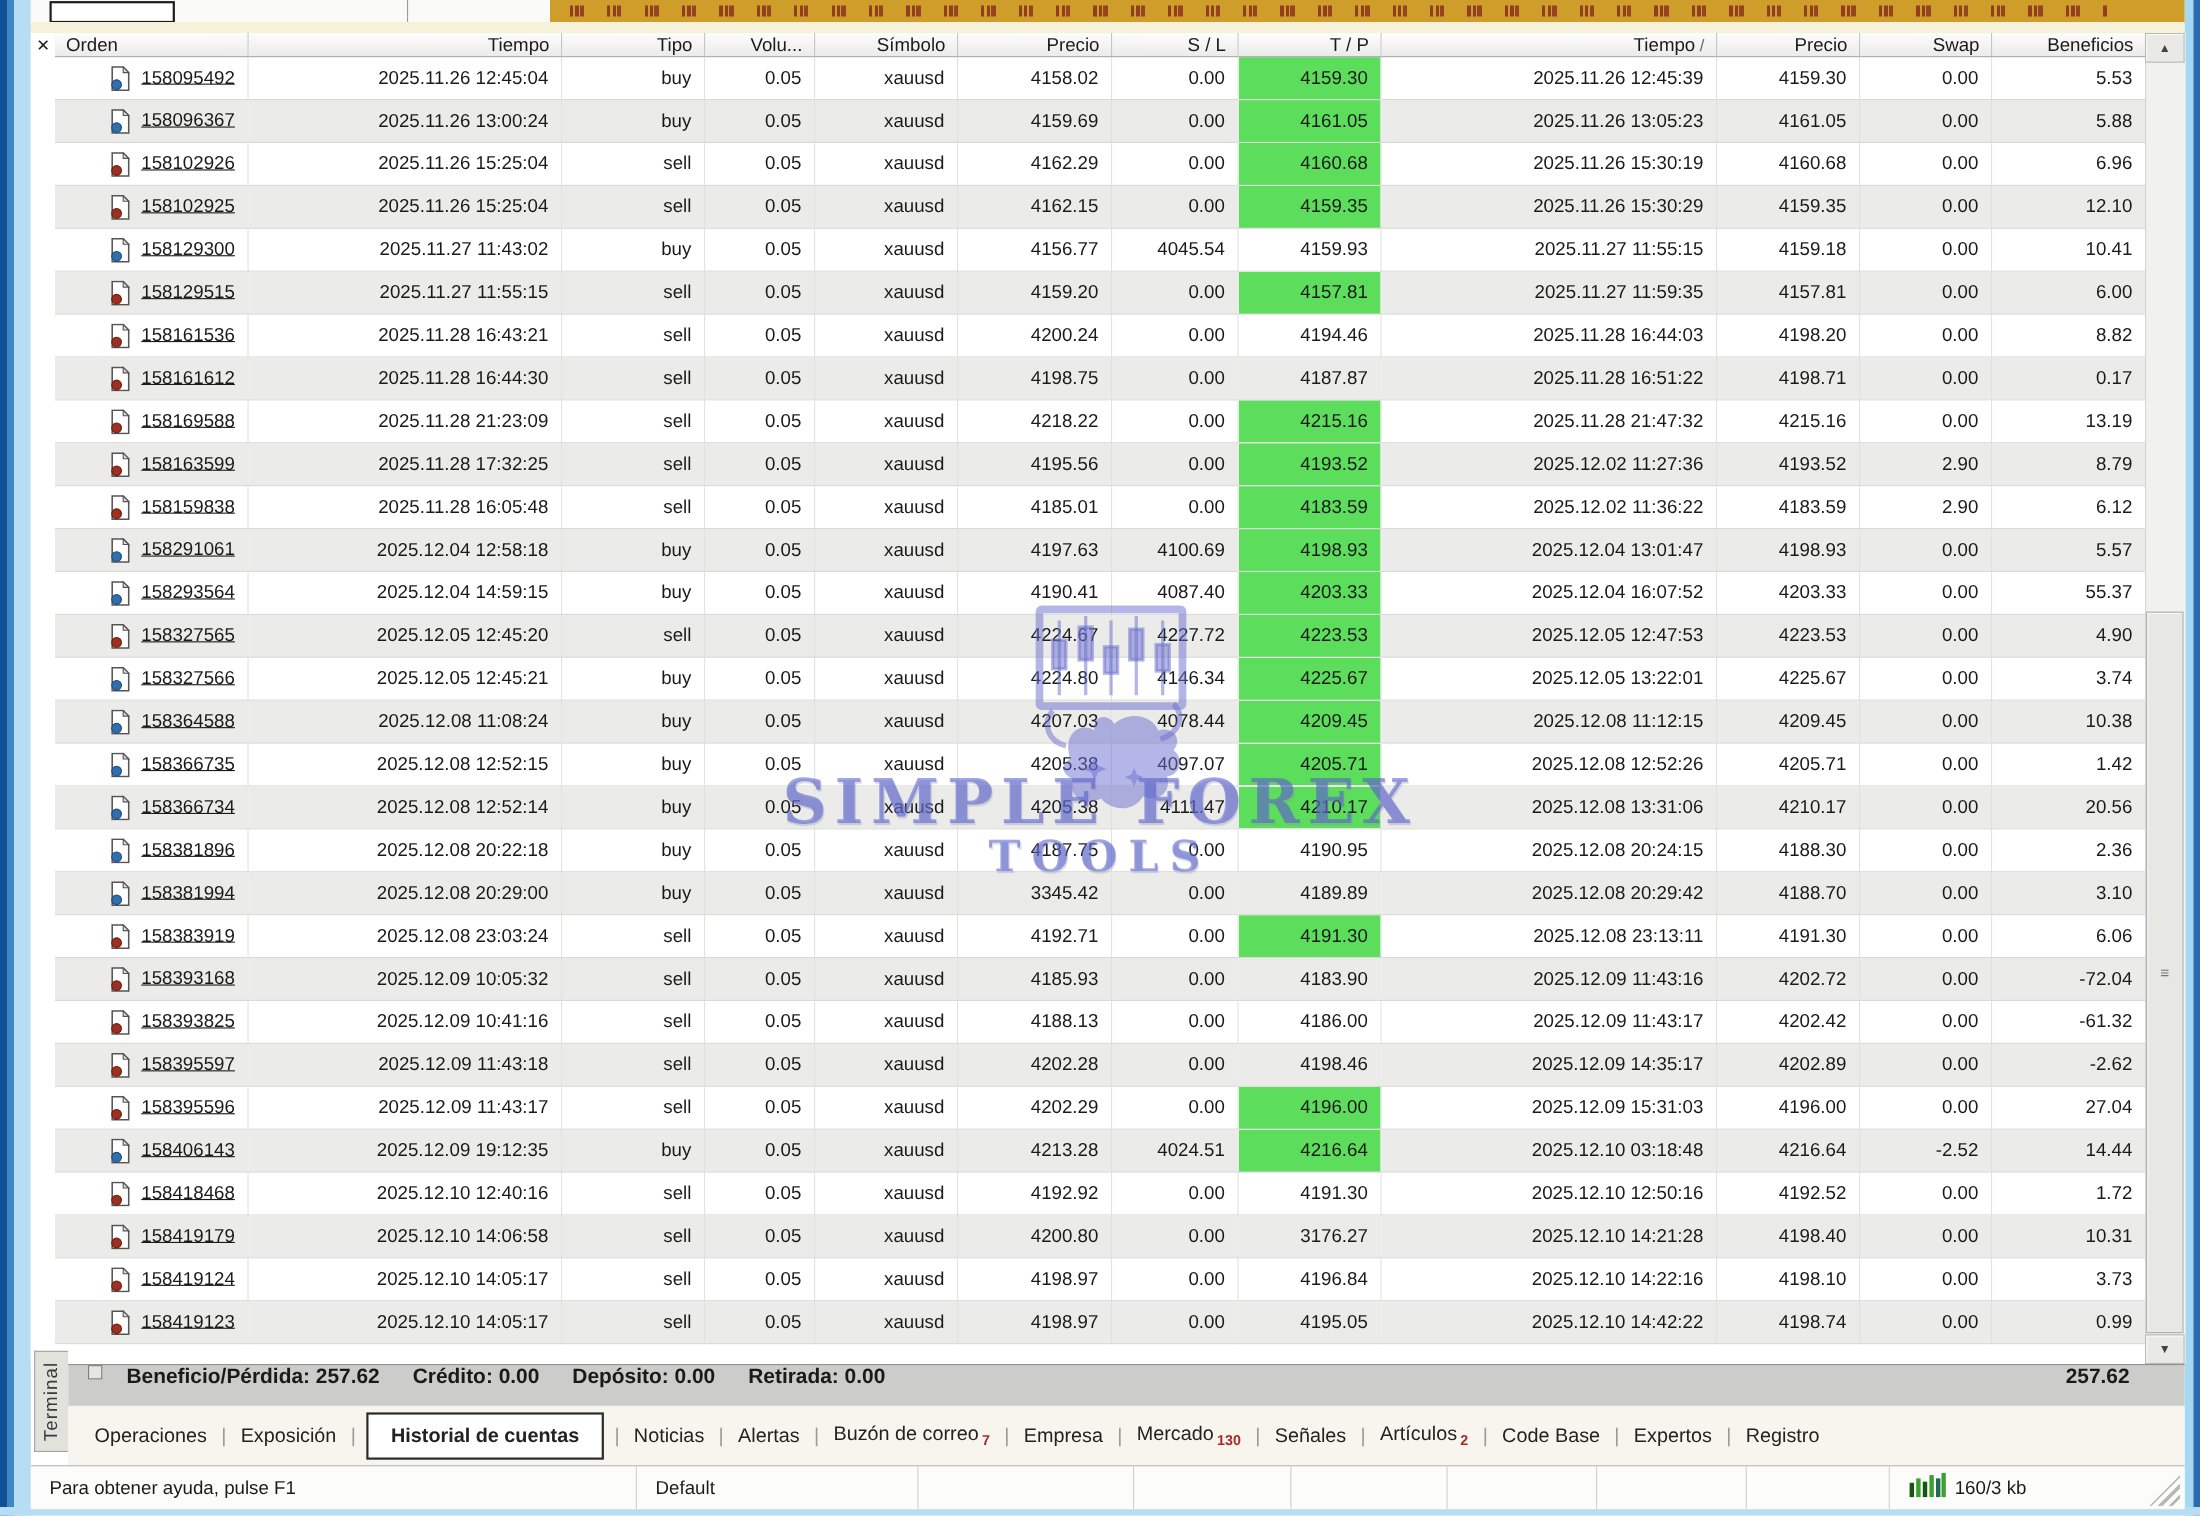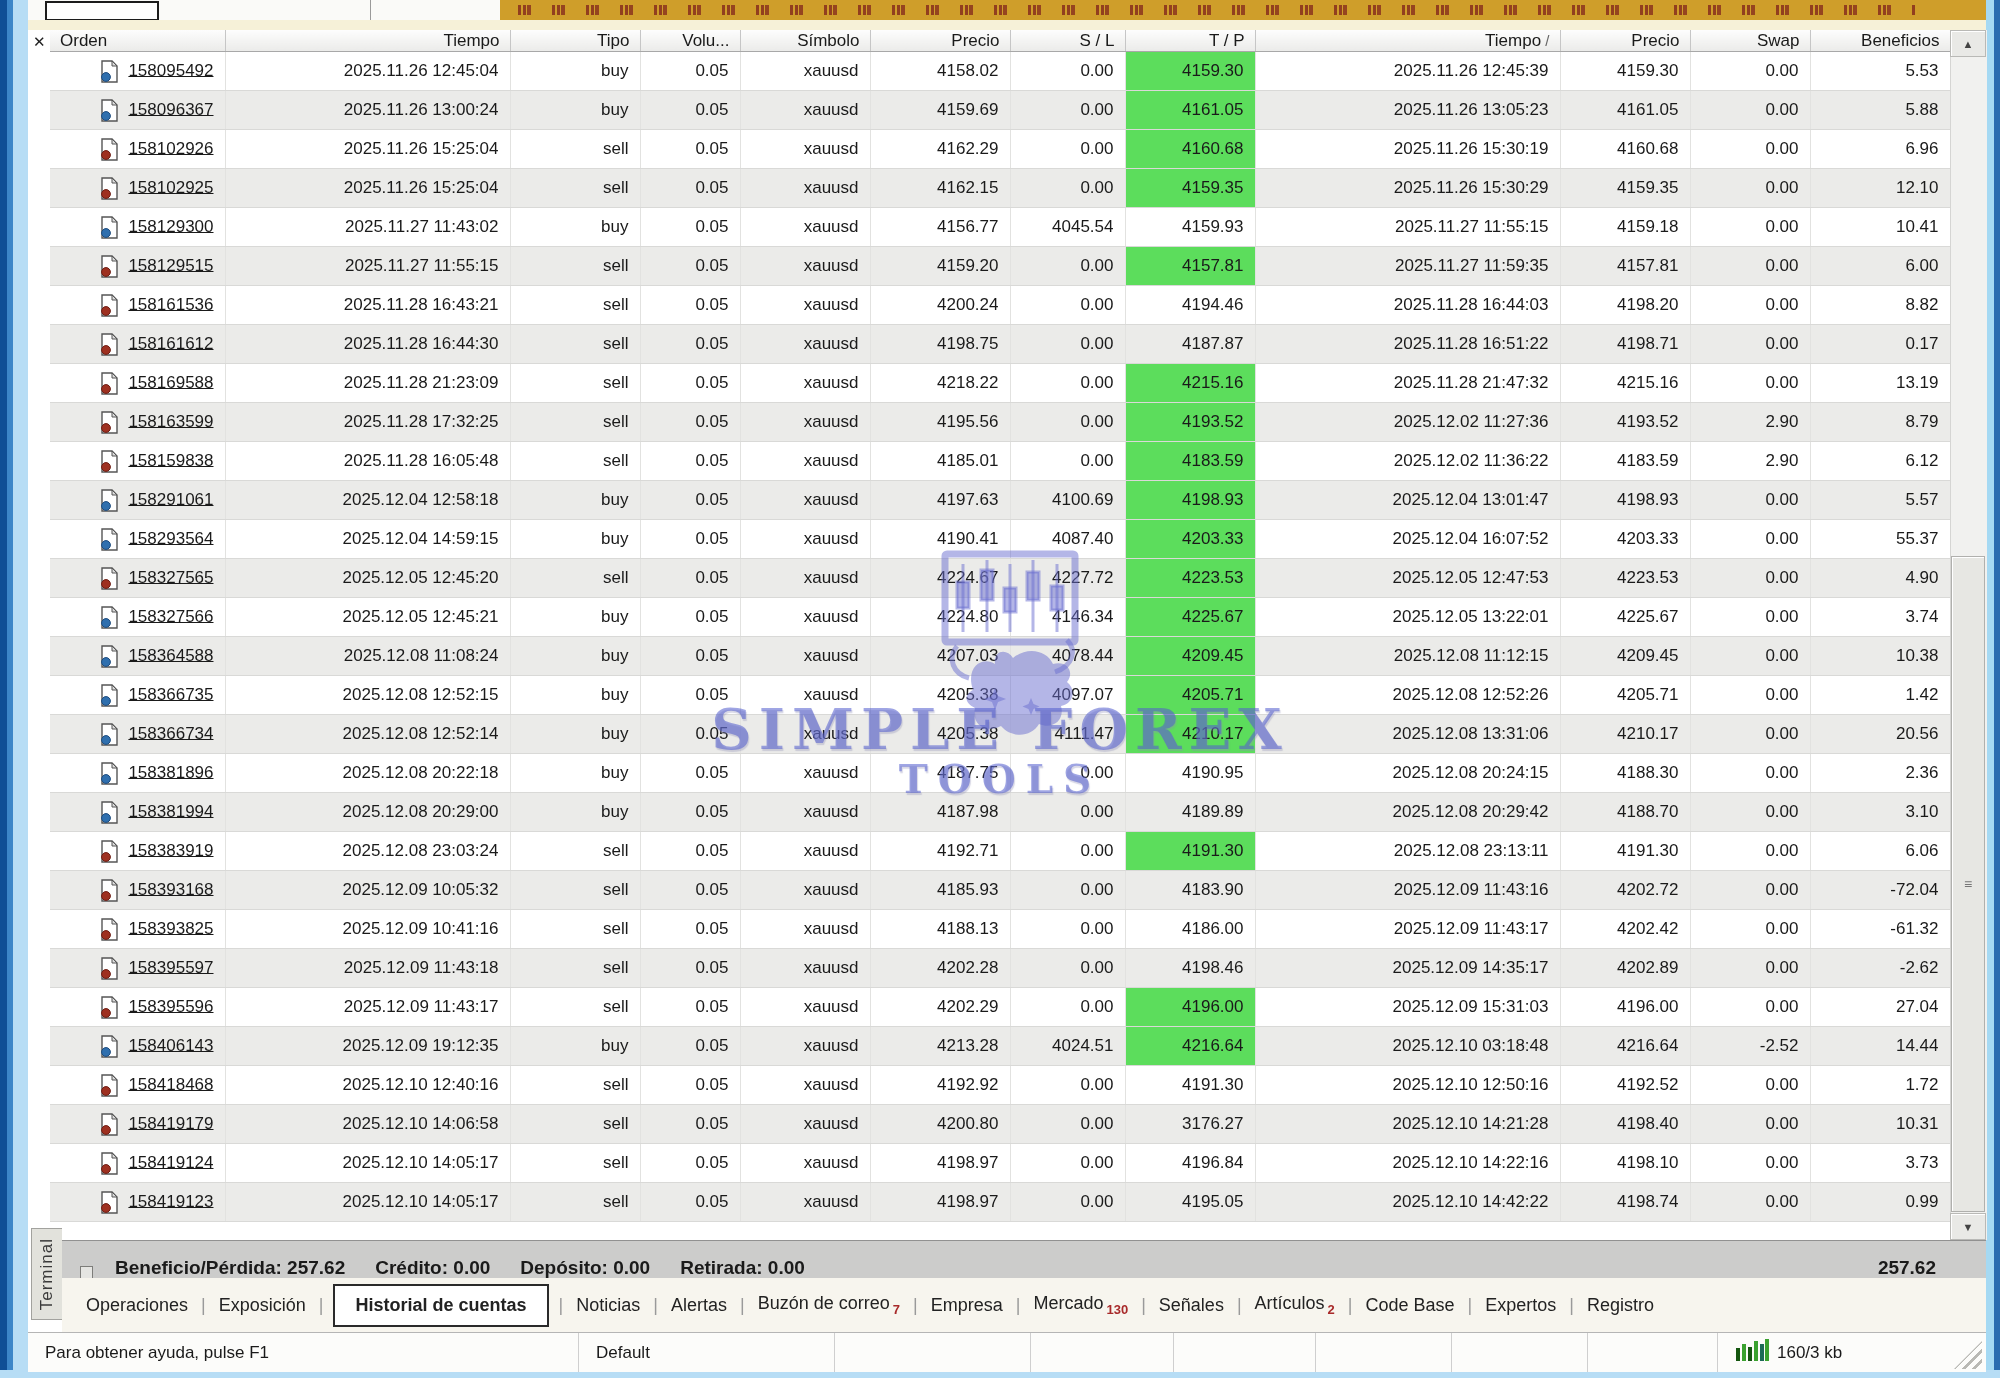--- a/index.html
+++ b/index.html
@@ -47,21 +47,21 @@
       box-shadow:inset 1px 1px 0 #fff;display:flex;align-items:center;justify-content:center;color:#777;font-size:14px;}
   
   .wm{position:absolute;pointer-events:none;z-index:6;color:rgba(106,110,208,.5);}
   .wm-logo{left:935px;top:548px;width:150px;height:205px;}
   .wm-text{left:600px;top:700px;width:800px;text-align:center;font-family:"DejaVu Serif","Liberation Serif",serif;
       font-weight:bold;color:rgba(82,92,205,.55);text-shadow:1px 2px 1px rgba(140,140,180,.35);}
   .wm-text .l1{font-size:56px;letter-spacing:7px;line-height:1.05;}
   .wm-text .l2{font-size:39px;letter-spacing:10px;line-height:1.05;}
   
   .summary{position:absolute;left:62px;top:1240px;width:1924px;height:38px;background:#cccccb;border-top:1px solid #919191;
-      display:flex;align-items:flex-end;font-weight:bold;font-size:19px;}
+      display:flex;align-items:flex-start;font-weight:bold;font-size:19px;}
   .summary .bullet{width:11px;height:11px;border:1px solid #7d7d7a;background:#e5e5e2;margin:0 22px 0 18px;flex:none;}
   .summary .itm{margin-right:30px;white-space:nowrap;}
   .summary .total{margin-left:auto;margin-right:50px;}
   
   .side-tab{position:absolute;left:31px;top:1228px;width:31px;height:92px;background:#e2e2dc;border:1px solid #a2a29e;border-right:none;
       box-sizing:border-box;display:flex;align-items:center;justify-content:center;z-index:4;}
   .side-tab span{writing-mode:vertical-rl;transform:rotate(180deg);font-size:17px;color:#3a3a3a;letter-spacing:1px;}
   
   .tabbar{position:absolute;left:62px;top:1278px;width:1924px;height:54px;background:#f7f5ee;display:flex;align-items:center;
       padding-left:12px;box-sizing:border-box;font-size:18px;color:#222;}
@@ -558,21 +558,21 @@
           <path d="M2 1 h10 l5 5 v16 h-15 z" fill="#ffffff" stroke="#555" stroke-width="1.4"></path>
           <path d="M12 1 l5 5 h-5 z" fill="#dddddd" stroke="#555" stroke-width="1"></path>
           <circle class="ball" cx="6" cy="17" r="4.4"></circle>
         </svg>
       </span><span>158381994</span>
     </td>
     <td>2025.12.08 20:29:00</td>
     <td>buy</td>
     <td>0.05</td>
     <td>xauusd</td>
-    <td>4187.98</td>
+    <td>3345.42</td>
     <td>0.00</td>
     <td>4189.89</td>
     <td>2025.12.08 20:29:42</td>
     <td>4188.70</td>
     <td>0.00</td>
     <td>3.10</td>
   </tr>
       <tr>
     <td class="c-order">
       <span class="doc sell">

